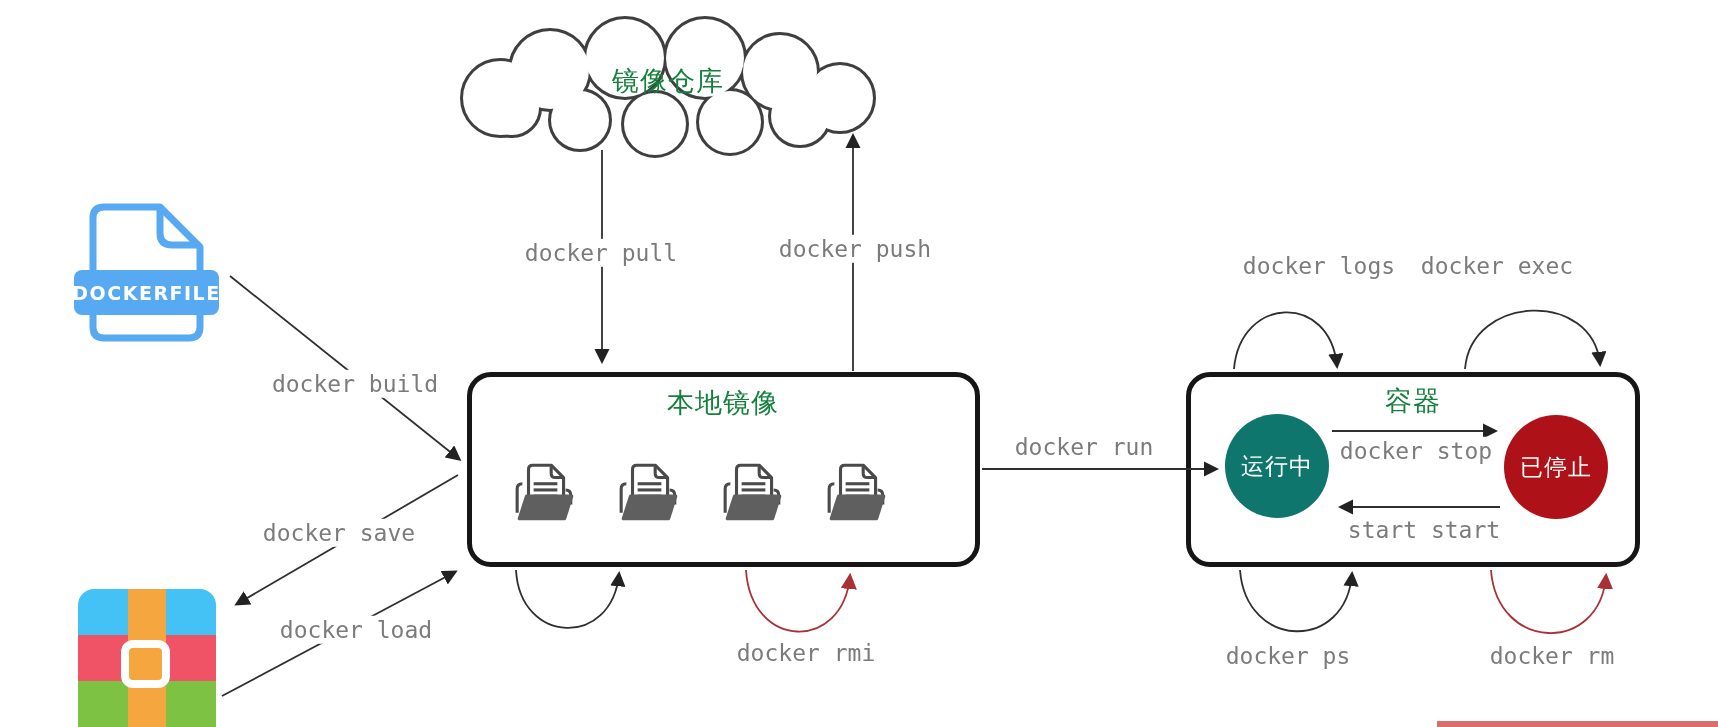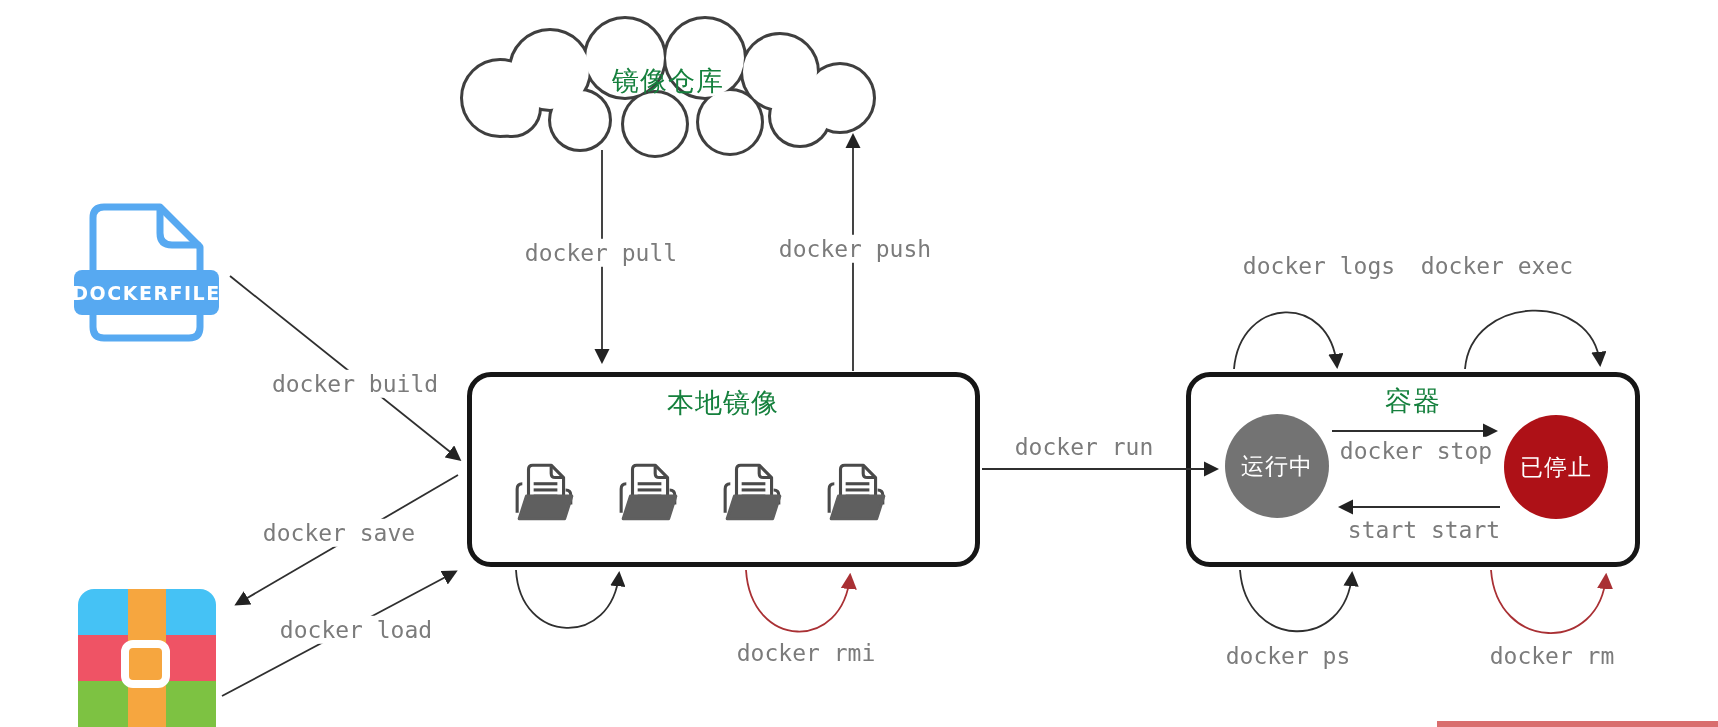--- a/index.html
+++ b/index.html
@@ -156,21 +156,21 @@
       <line x1="21" y1="30" x2="44" y2="30" stroke="#4a4a4a" stroke-width="3"></line>
       <line x1="21" y1="36" x2="44" y2="36" stroke="#4a4a4a" stroke-width="3"></line>
       <path d="M52 30 Q57 30 57 35 V44" fill="none" stroke="#4a4a4a" stroke-width="3"></path>
       <path d="M7 58 L14 36 H58 L51 58 Z" fill="#5f5f5f" stroke="#5f5f5f" stroke-width="3" stroke-linejoin="round"></path>
     </svg>
   </div>
 
   <div id="container-box" class="box"></div>
   <div class="cn-title" style="left:1413px;top:401px;">容器</div>
 
-  <div id="running-circle" class="state-circle" style="background: #737373;">
+  <div id="running-circle" class="state-circle" style="background: #0f766e;">
     <span>运行中</span>
   </div>
   <div id="stopped-circle" class="state-circle" style="background: rgb(174, 17, 23); font-family: Liberation Mono, monospace;">
     <span>已停止</span>
   </div>
 
   <div class="lbl" style="left:601px;top:253px;">docker pull</div>
   <div class="lbl" style="left:855px;top:249px;">docker push</div>
   <div class="lbl" style="left:355px;top:384px;">docker build</div>
   <div class="lbl" style="left:339px;top:533px;">docker save</div>

